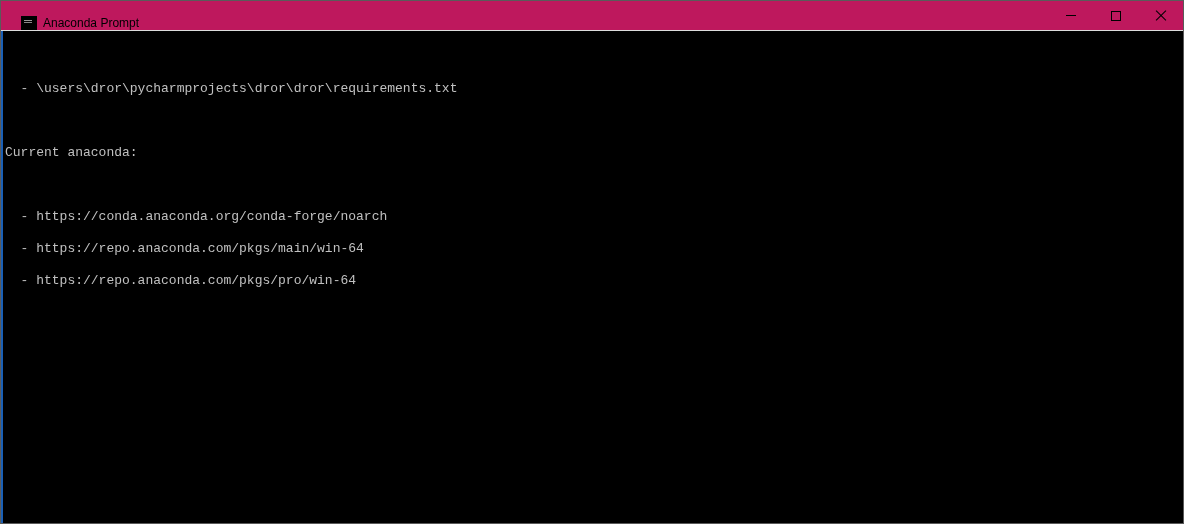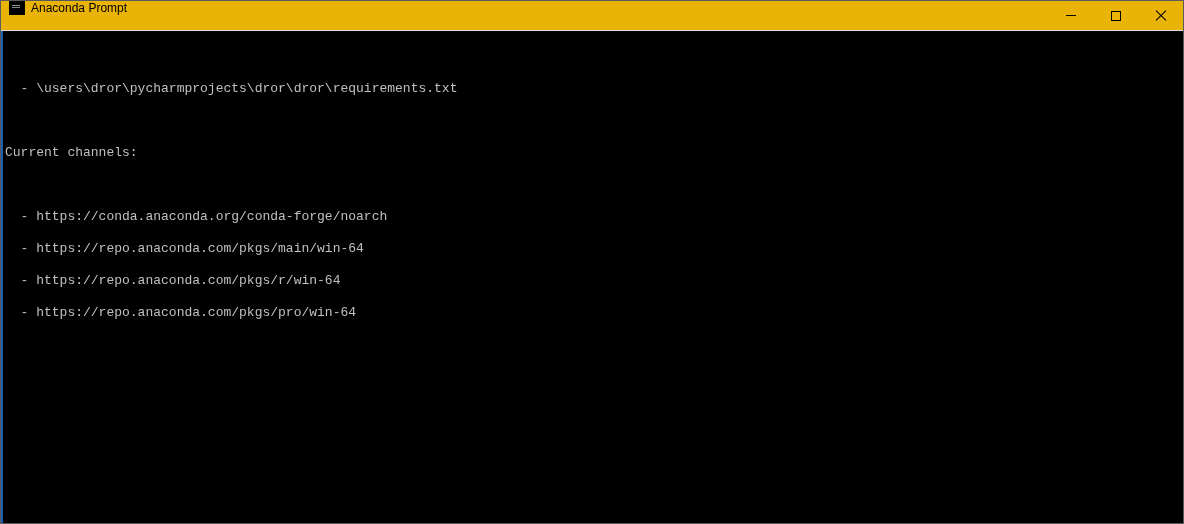--- a/index.html
+++ b/index.html
@@ -15,25 +15,25 @@
       width: 1184px;
       height: 524px;
     }
     .window {
       display: flex;
       flex-direction: column;
       height: 100%;
       border: 1px solid #5a5a5a;
     }
     .titlebar {
-      background: #eab308;
+      background: #be185d;
       display: flex;
-      align-items: flex-start;
+      align-items: flex-end;
       height: 30px;
-      padding-left: 8px;
+      padding-left: 20px;
       border-bottom: 1px solid #ddd;
     }
     .titlebar-icon {
       width: 16px;
       height: 14px;
       background: #000;
       margin-right: 6px;
       display: inline-block;
       position: relative;
     }
@@ -128,25 +128,24 @@
       <button class="win-btn close">
           <span class="win-icon-close"></span>
         </button>
     </div>
   </div>
 
   <div class="terminal">
 <div class="blank"></div>
 <div class="term-line">  - \users\dror\pycharmprojects\dror\dror\requirements.txt</div>
 <div class="blank"></div>
-<div class="term-line">Current channels:</div>
+<div class="term-line">Current anaconda:</div>
 <div class="blank"></div>
 <div class="term-line">  - https://conda.anaconda.org/conda-forge/noarch</div>
 <div class="term-line">  - https://repo.anaconda.com/pkgs/main/win-64</div>
-<div class="term-line">  - https://repo.anaconda.com/pkgs/r/win-64</div>
 <div class="term-line">  - https://repo.anaconda.com/pkgs/pro/win-64</div>
 
 
 
 
 
 
 
 
 

